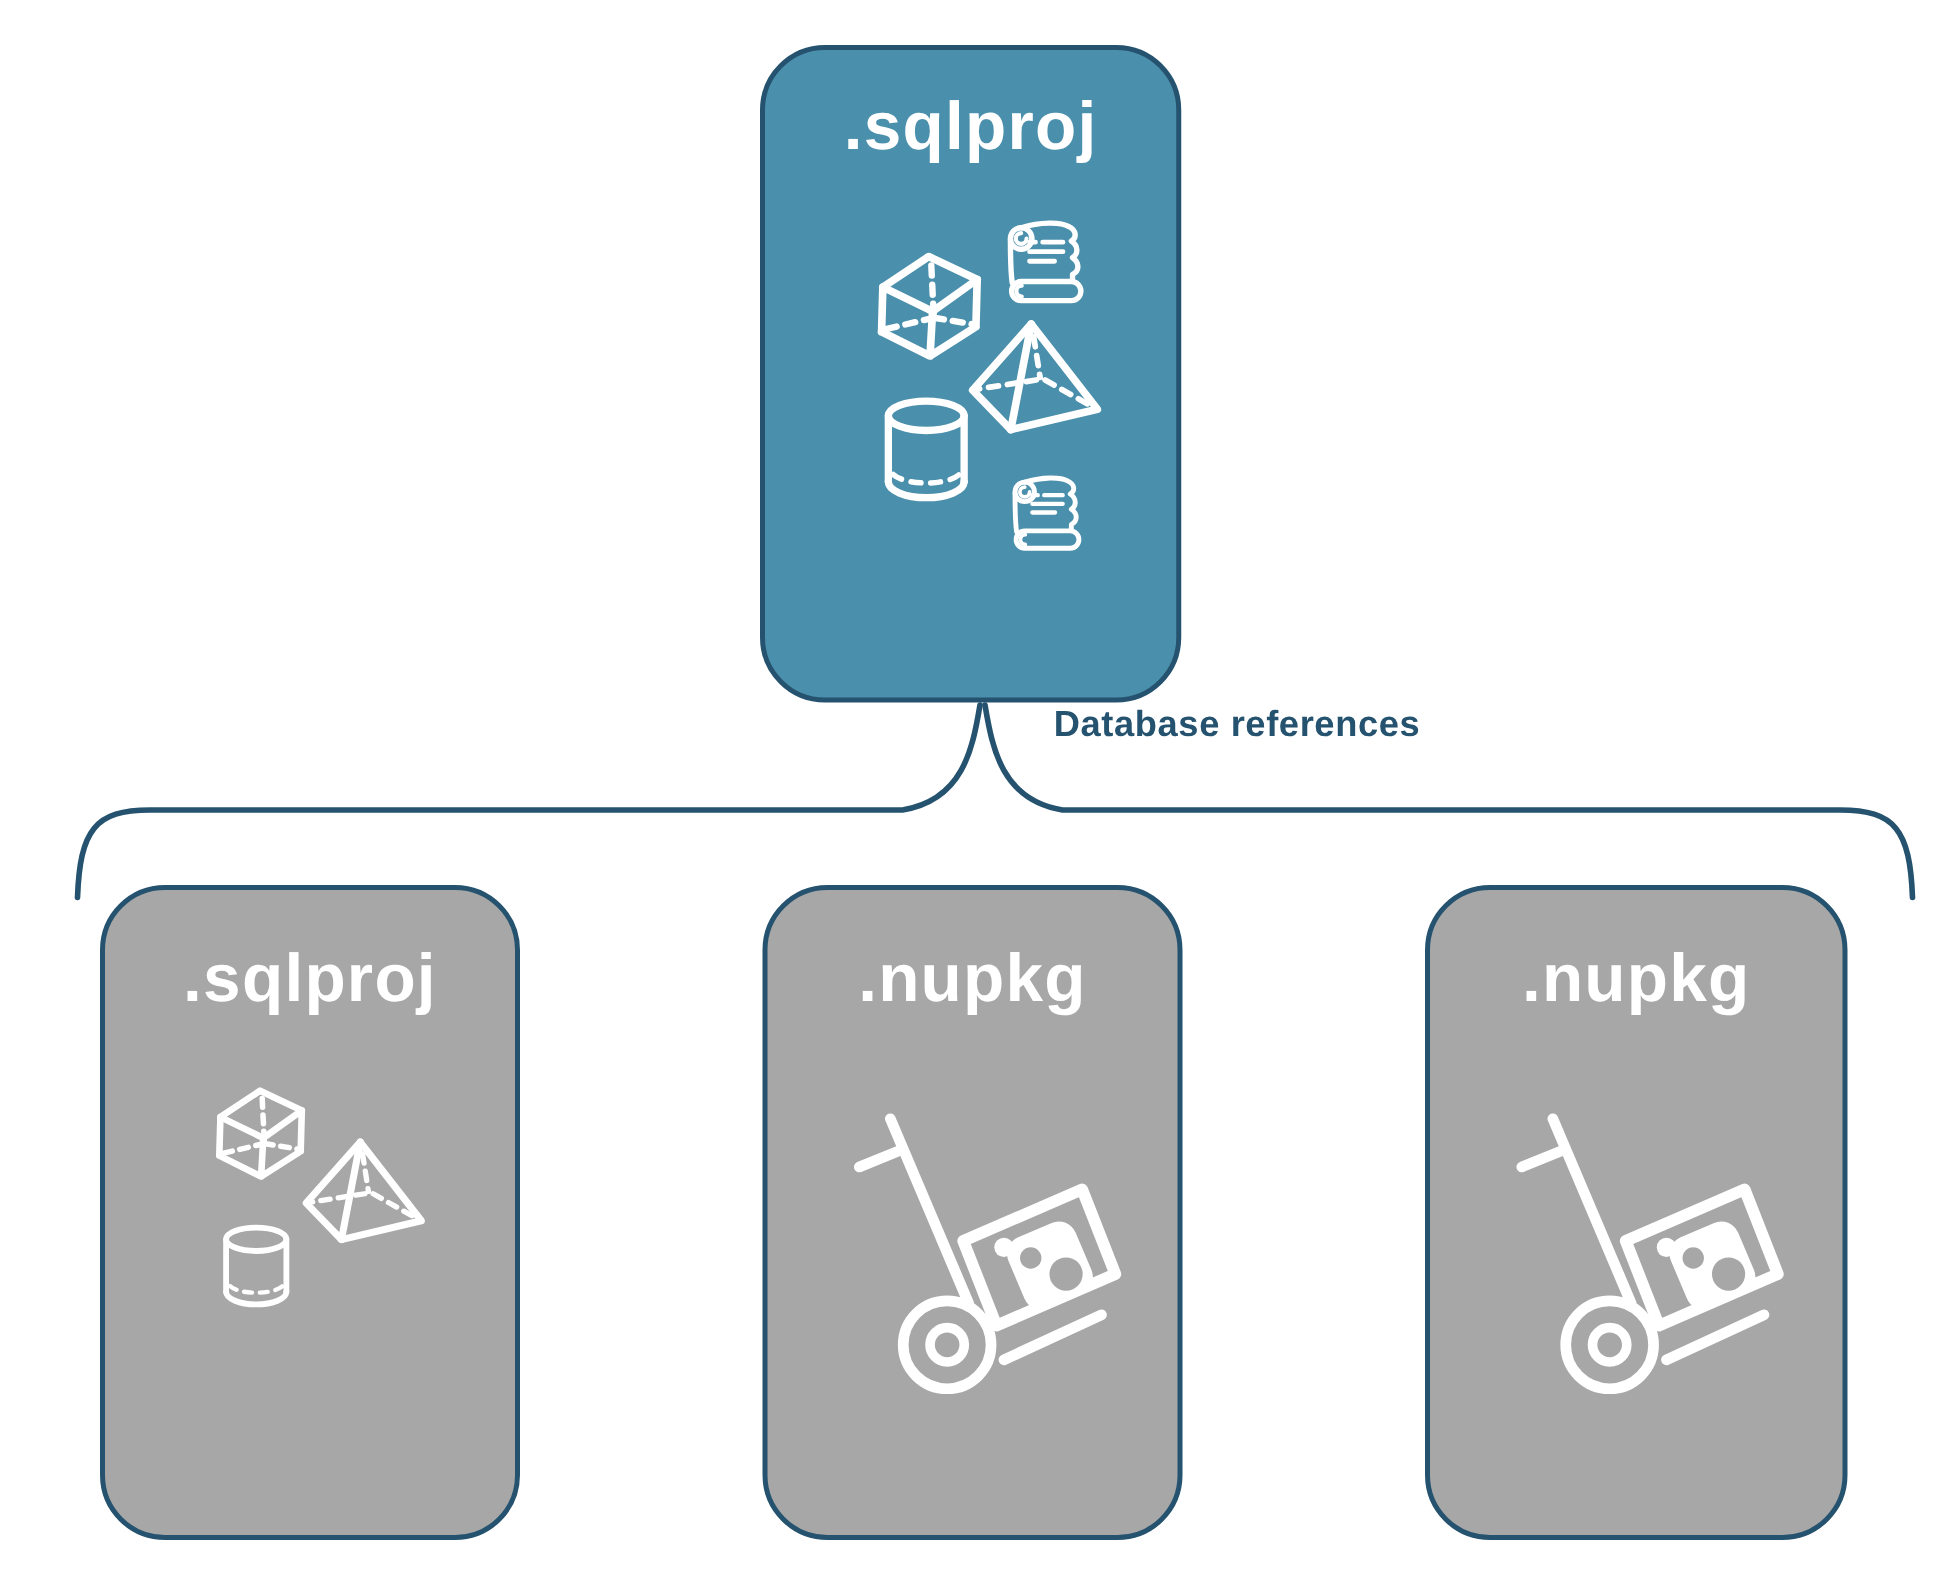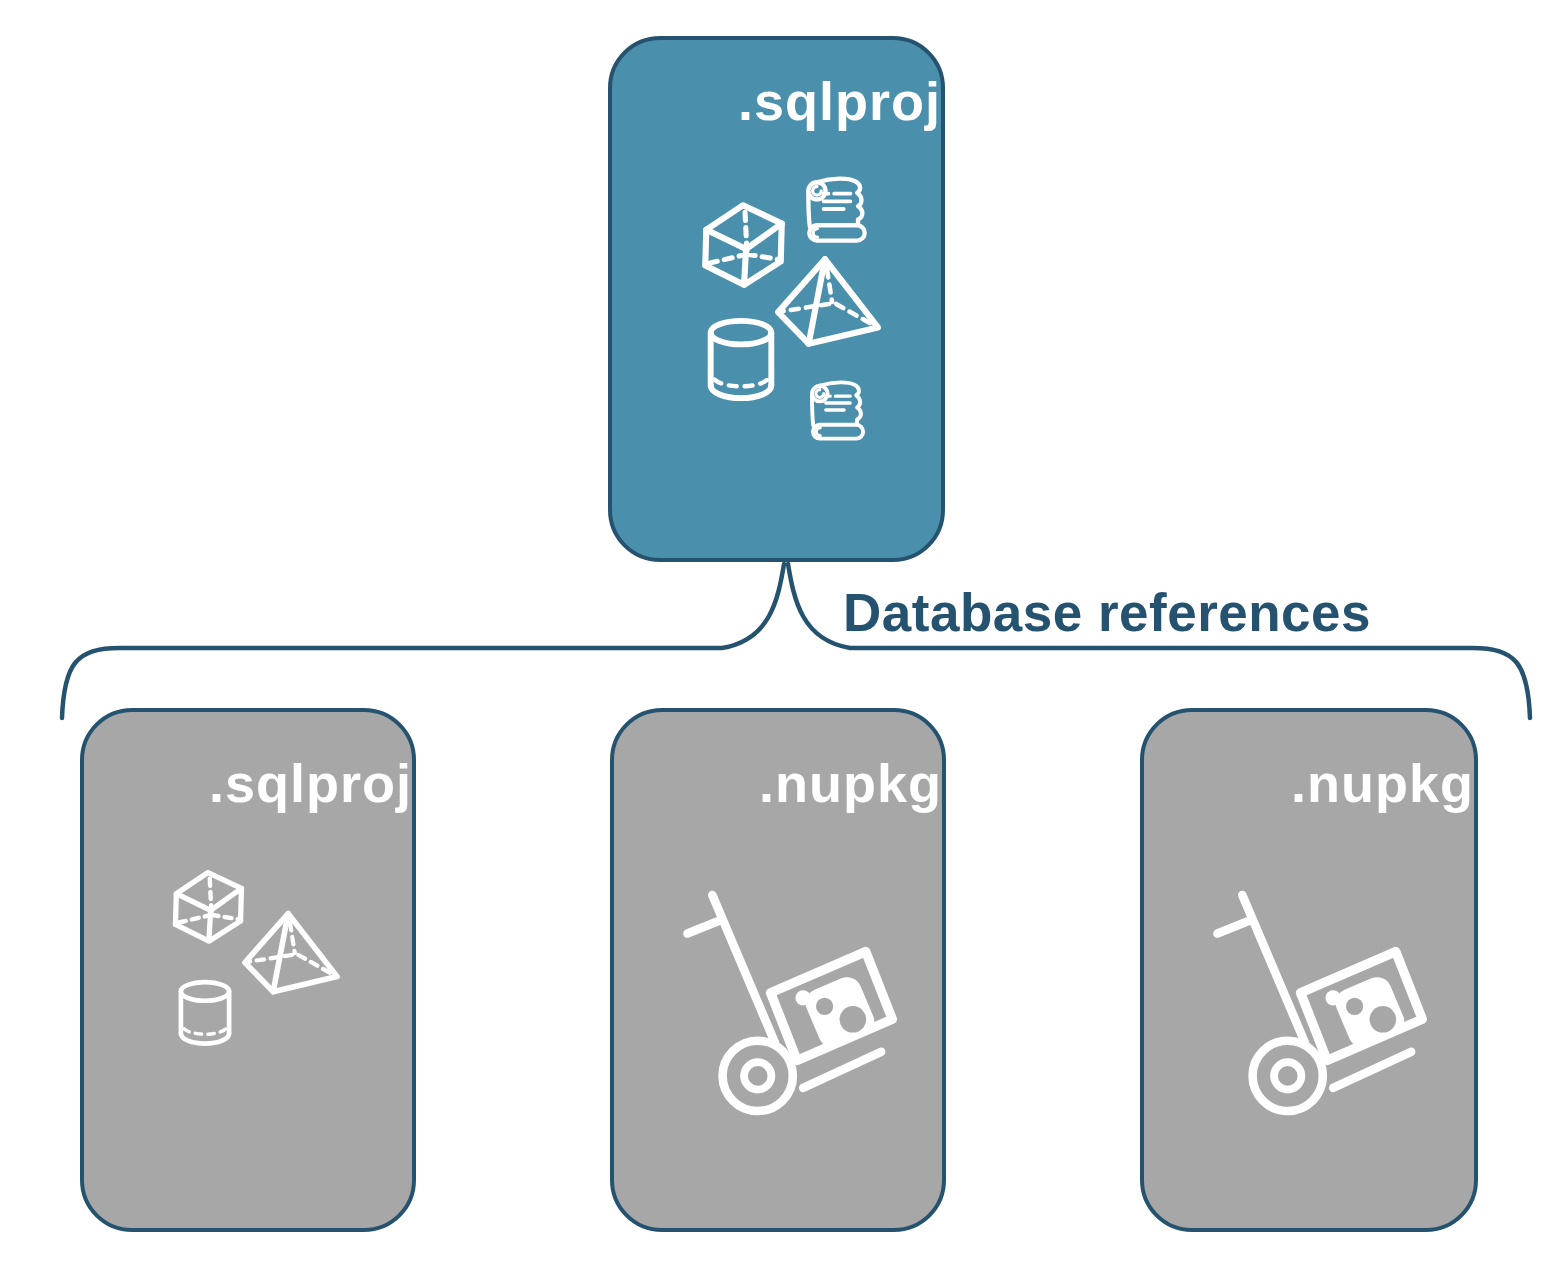--- a/index.html
+++ b/index.html
@@ -11,26 +11,26 @@
   .card{
     position:absolute;box-sizing:border-box;
     border:4px solid var(--outline-navy,#25536f);
     border-radius:52px;
   }
   .card.blue{background:var(--accent-blue,#4a8fab);}
   .card.gray{background:var(--card-gray,#a7a7a7);}
   .card-title{
     color:var(--icon-white,#ffffff);
     font-weight:bold;font-size:54px;line-height:1;
-    text-align:right;margin-top:34px;letter-spacing:1px;
+    text-align:center;margin-top:34px;letter-spacing:1px;
   }
   .icon{position:absolute;}
   .connector-label{
-    position:absolute;left:843px;top:582px;
-    font-size:53px;font-weight:bold;letter-spacing:0.5px;
+    position:absolute;left:843px;top:564px;
+    font-size:29px;font-weight:bold;letter-spacing:0.5px;
     color:var(--outline-navy,#25536f);white-space:nowrap;text-align:right;
   }
   .defs-svg{position:absolute;width:0;height:0;overflow:hidden;}
 </style>
 </head>
 <body>
 
 <div class="canvas">
 
   <svg class="defs-svg" aria-hidden="true">

